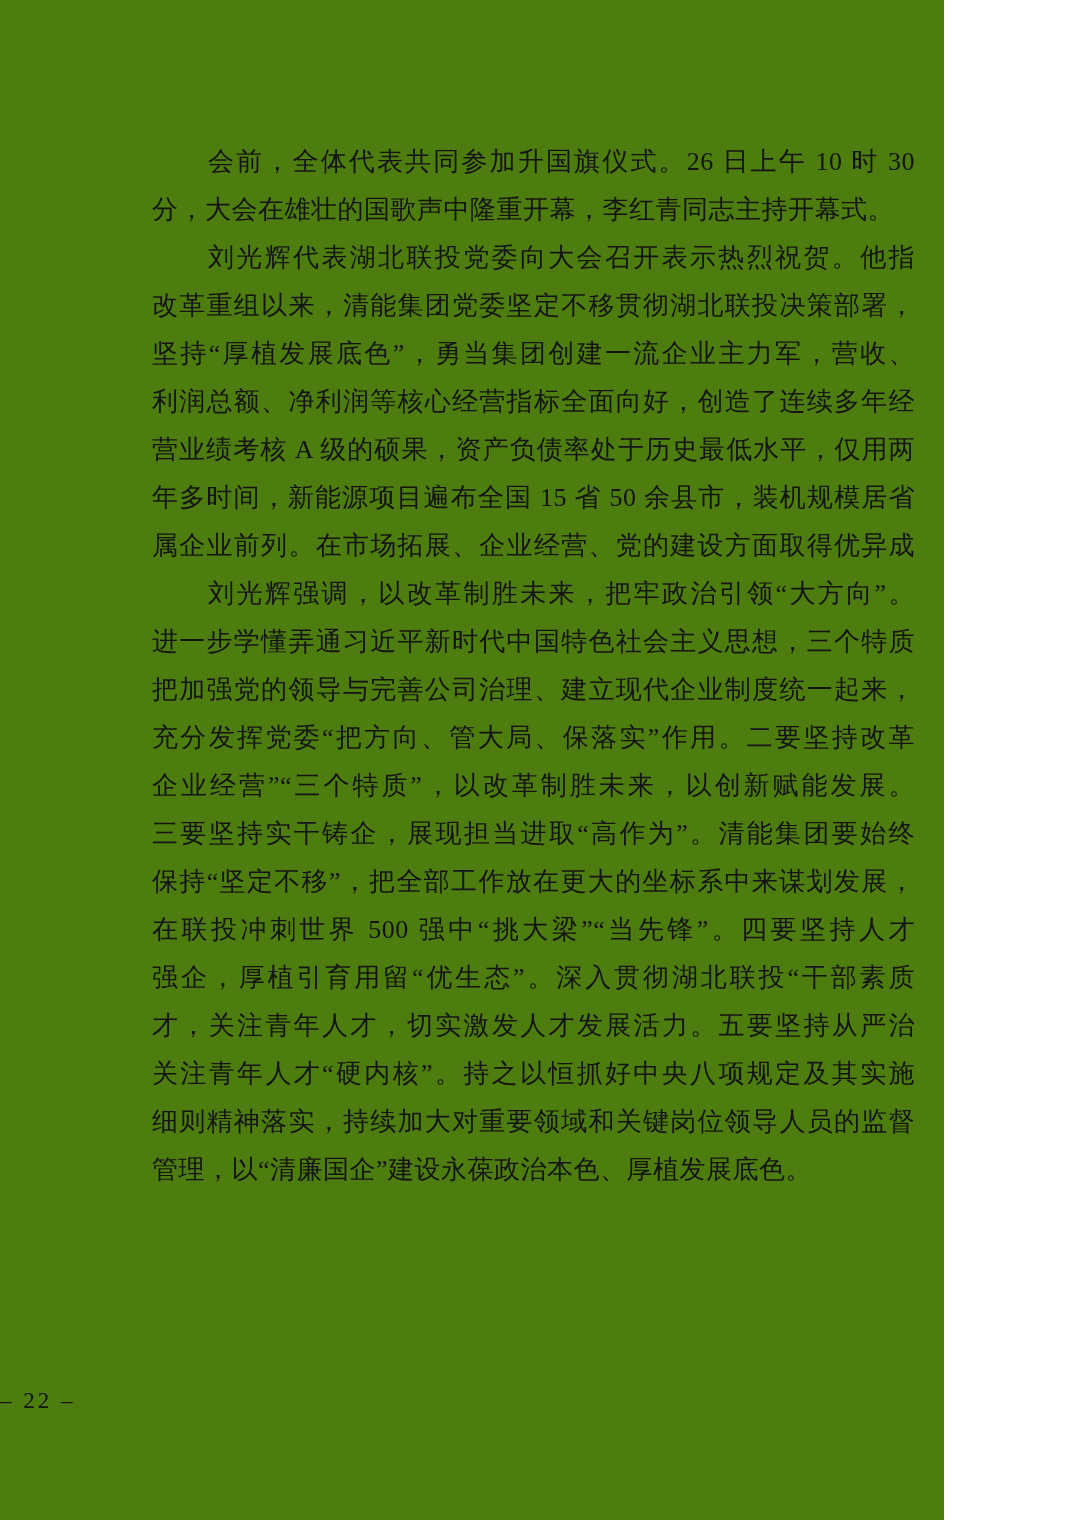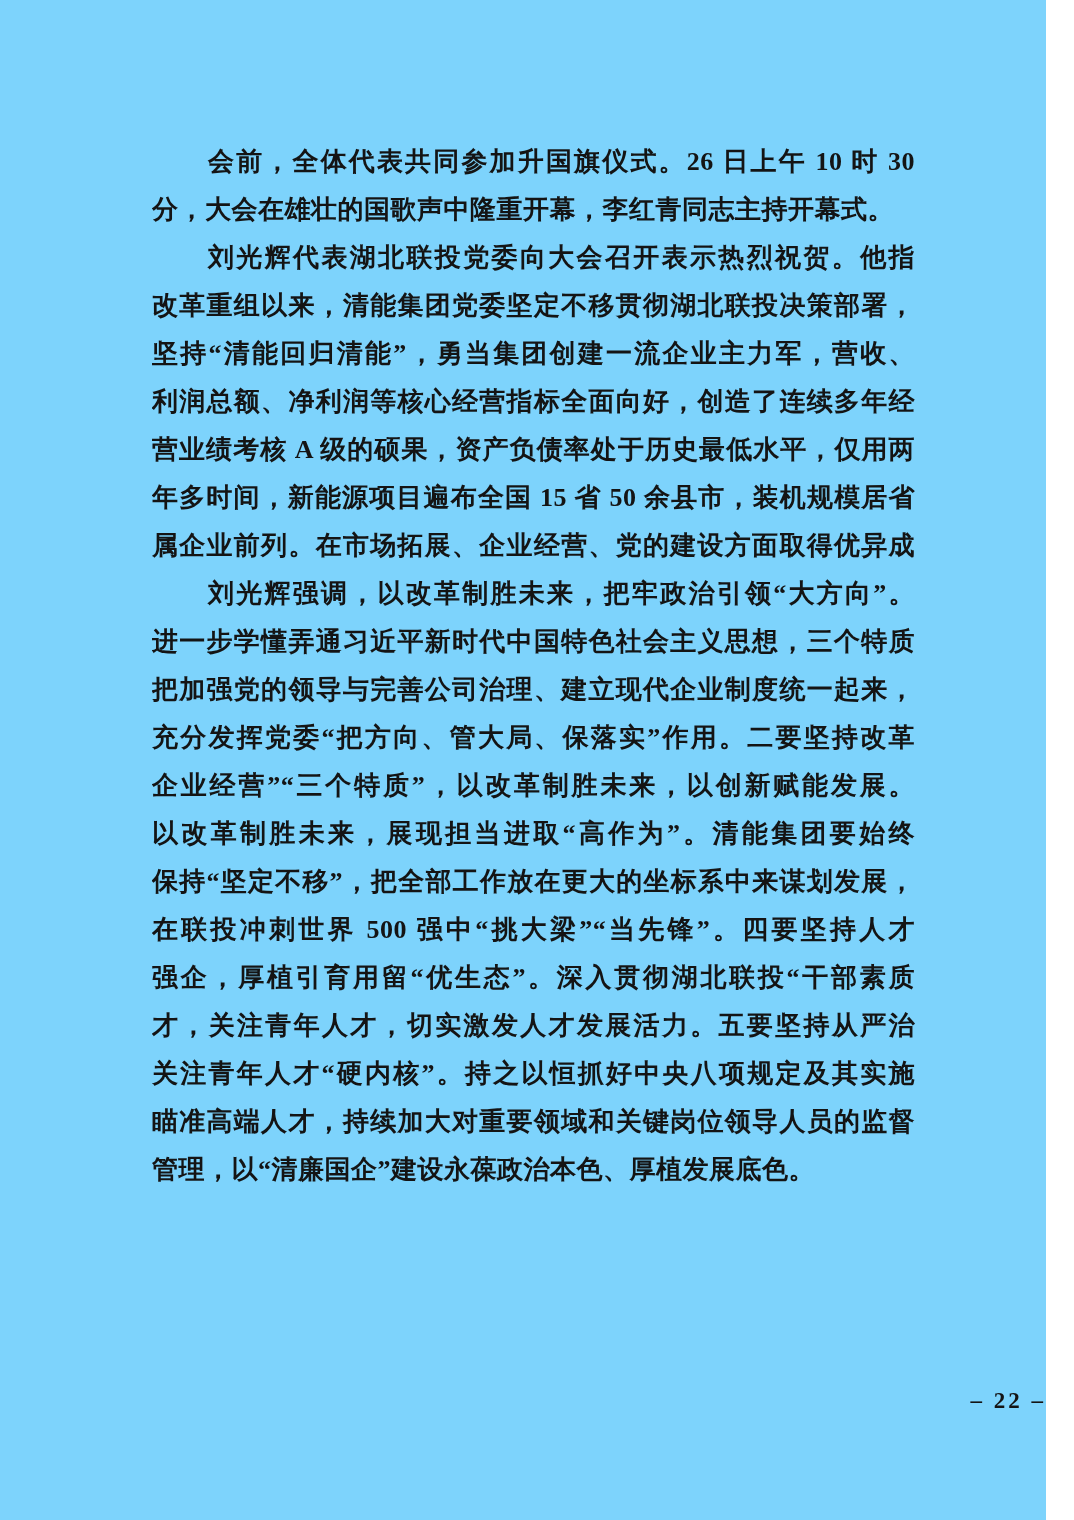--- a/index.html
+++ b/index.html
@@ -2,27 +2,26 @@
 <html><head>
   <meta charset="utf-8">
   <style>
     html, body {
       margin: 0;
       padding: 0;
       background: #ffffff;
     }
     .page {
       position: relative;
-      width: 1046px;
+      width: 944px;
       height: 1520px;
-      background: #7dd3fc;
+      background: #4d7c0f;
       font-family: "Liberation Serif", "DejaVu Serif", serif;
       color: #141414;
       overflow: hidden;
-      font-weight: bold;
     }
     .body-text {
       position: absolute;
       left: 152px;
       top: 138px;
       width: 763px;
     }
     .para {
       margin: 0;
       padding: 0;
@@ -40,54 +39,54 @@
       text-indent: 56px;
     }
     .line.last {
       text-align-last: left;
     }
     .footer {
       position: absolute;
       left: 0;
       top: 1388px;
       width: 100%;
-      text-align: right;
+      text-align: left;
       font-size: 23px;
       letter-spacing: 3px;
       color: #141414;
     }
   </style>
 </head>
 <body>
 
 <div class="page">
   <div class="body-text">
       <div class="para">
         <div class="line first">会前，全体代表共同参加升国旗仪式。26 日上午 10 时 30</div>
         <div class="line last">分，大会在雄壮的国歌声中隆重开幕，李红青同志主持开幕式。</div>
       </div>
       <div class="para">
         <div class="line first">刘光辉代表湖北联投党委向大会召开表示热烈祝贺。他指出，</div>
         <div class="line">改革重组以来，清能集团党委坚定不移贯彻湖北联投决策部署，</div>
-        <div class="line">坚持“清能回归清能”，勇当集团创建一流企业主力军，营收、</div>
+        <div class="line">坚持“厚植发展底色”，勇当集团创建一流企业主力军，营收、</div>
         <div class="line">利润总额、净利润等核心经营指标全面向好，创造了连续多年经</div>
         <div class="line">营业绩考核 A 级的硕果，资产负债率处于历史最低水平，仅用两</div>
         <div class="line">年多时间，新能源项目遍布全国 15 省 50 余县市，装机规模居省</div>
         <div class="line">属企业前列。在市场拓展、企业经营、党的建设方面取得优异成</div>
       </div>
       <div class="para">
         <div class="line first">刘光辉强调，以改革制胜未来，把牢政治引领“大方向”。</div>
         <div class="line">进一步学懂弄通习近平新时代中国特色社会主义思想，三个特质</div>
         <div class="line">把加强党的领导与完善公司治理、建立现代企业制度统一起来，</div>
         <div class="line">充分发挥党委“把方向、管大局、保落实”作用。二要坚持改革</div>
         <div class="line">企业经营”“三个特质”，以改革制胜未来，以创新赋能发展。</div>
-        <div class="line">以改革制胜未来，展现担当进取“高作为”。清能集团要始终</div>
+        <div class="line">三要坚持实干铸企，展现担当进取“高作为”。清能集团要始终</div>
         <div class="line">保持“坚定不移”，把全部工作放在更大的坐标系中来谋划发展，</div>
         <div class="line">在联投冲刺世界 500 强中“挑大梁”“当先锋”。四要坚持人才</div>
         <div class="line">强企，厚植引育用留“优生态”。深入贯彻湖北联投“干部素质</div>
         <div class="line">才，关注青年人才，切实激发人才发展活力。五要坚持从严治企，</div>
         <div class="line">关注青年人才“硬内核”。持之以恒抓好中央八项规定及其实施</div>
-        <div class="line">瞄准高端人才，持续加大对重要领域和关键岗位领导人员的监督</div>
+        <div class="line">细则精神落实，持续加大对重要领域和关键岗位领导人员的监督</div>
         <div class="line last">管理，以“清廉国企”建设永葆政治本色、厚植发展底色。</div>
       </div>
     </div>
   <div class="footer">– 22 –</div>
 </div>
 
 </body></html>

